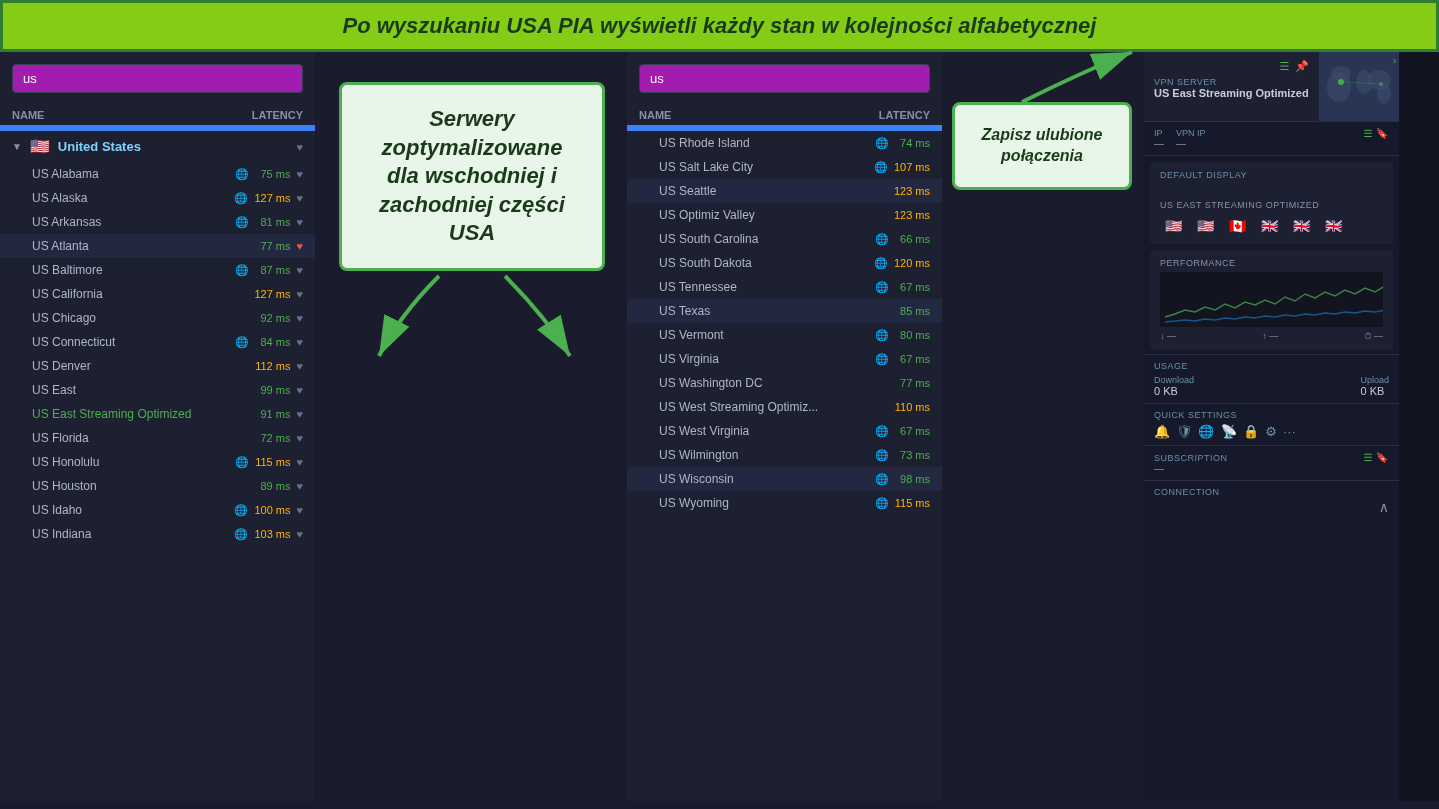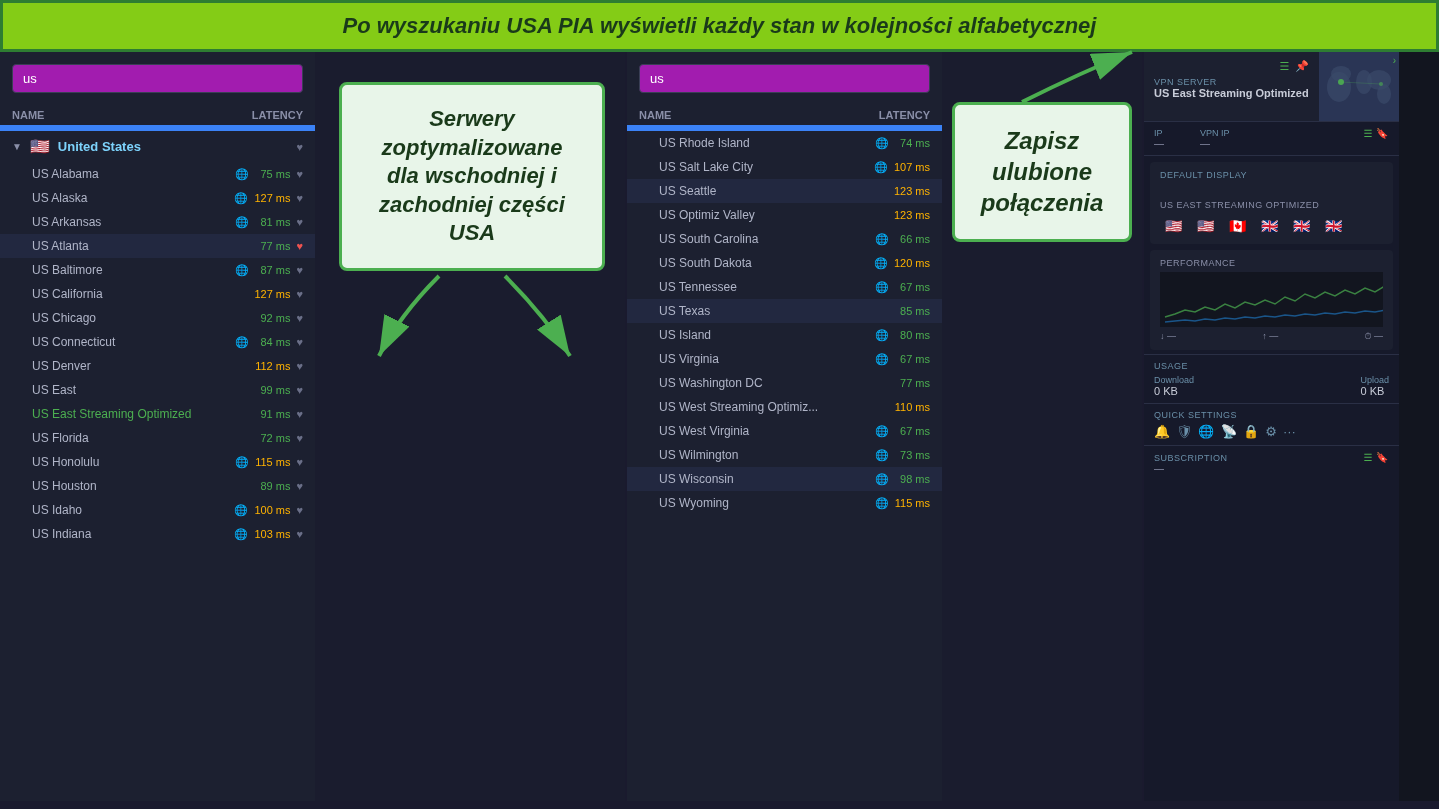--- a/index.html
+++ b/index.html
@@ -394,21 +394,21 @@
       <div class="server-item">
         <span class="server-name">US Tennessee</span>
         <span class="globe-icon">🌐</span>
         <span class="latency">67 ms</span>
       </div>
       <div class="server-item" style="background:#222840;">
         <span class="server-name">US Texas</span>
         <span class="latency">85 ms</span>
       </div>
       <div class="server-item">
-        <span class="server-name">US Island</span>
+        <span class="server-name">US Vermont</span>
         <span class="globe-icon">🌐</span>
         <span class="latency">80 ms</span>
       </div>
       <div class="server-item">
         <span class="server-name">US Virginia</span>
         <span class="globe-icon">🌐</span>
         <span class="latency">67 ms</span>
       </div>
       <div class="server-item">
         <span class="server-name">US Washington DC</span>
@@ -436,21 +436,21 @@
       <div class="server-item">
         <span class="server-name">US Wyoming</span>
         <span class="globe-icon">🌐</span>
         <span class="latency medium">115 ms</span>
       </div>
     </div>
   </div>
 
   <div class="gap-area-2" style="background: rgba(28,32,48,0.3); position:relative;">
     <div style="position:absolute; top:50px; left:10px; right:10px; z-index:30;">
-      <div class="callout-box" style="font-size:24px;">
+      <div class="callout-box" style="font-size:16px;">
         <span>Zapisz ulubione połączenia</span>
       </div>
 
       <svg width="140" height="80" style="position:absolute; top:-70px; right:-10px;">
         <defs>
           <marker id="arrowhead3" markerWidth="10" markerHeight="7" refX="10" refY="3.5" orient="auto">
             <polygon points="0 0, 10 3.5, 0 7" fill="#4caf50"></polygon>
           </marker>
         </defs>
         <path d="M 20 70 Q 80 40 130 20" stroke="#4caf50" stroke-width="4" fill="none" marker-end="url(#arrowhead3)"></path>
@@ -480,21 +480,21 @@
           <ellipse cx="60" cy="28" rx="12" ry="10" fill="#3a4a6a" opacity="0.7"></ellipse>
           <ellipse cx="65" cy="42" rx="7" ry="10" fill="#3a4a6a" opacity="0.7"></ellipse>
           <circle cx="22" cy="30" r="3" fill="#4caf50" opacity="0.9"></circle>
           <circle cx="62" cy="32" r="2" fill="#4caf50" opacity="0.6"></circle>
           <line x1="22" y1="30" x2="62" y2="32" stroke="#4caf50" stroke-width="0.5" opacity="0.5"></line>
         </svg>
         <span style="position:absolute;top:3px;right:3px;color:#4caf50;font-size:10px;cursor:pointer;">›</span>
       </div>
     </div>
 
-    <div style="padding:6px 10px;border-bottom:1px solid #2a2f45;display:flex;gap:36px;">
+    <div style="padding:6px 10px;border-bottom:1px solid #2a2f45;display:flex;gap:12px;">
       <div>
         <div style="color:#6a8fa8;font-size:9px;text-transform:uppercase;">IP</div>
         <div style="color:#8a8fa8;font-size:10px;">—</div>
       </div>
       <div>
         <div style="color:#6a8fa8;font-size:9px;text-transform:uppercase;">VPN IP</div>
         <div style="color:#8a8fa8;font-size:10px;">—</div>
       </div>
       <div style="margin-left:auto;display:flex;gap:4px;">
         <span style="color:#4caf50;font-size:10px;">☰</span>
@@ -563,17 +563,23 @@
       <div style="display:flex;justify-content:space-between;align-items:center;">
         <div style="color:#6a8fa8;font-size:9px;text-transform:uppercase;letter-spacing:0.5px;">SUBSCRIPTION</div>
         <div style="display:flex;gap:4px;">
           <span style="color:#4caf50;font-size:10px;">☰</span>
           <span style="color:#4caf50;font-size:10px;">🔖</span>
         </div>
       </div>
       <div style="color:#8a8fa8;font-size:10px;">—</div>
     </div>
 
+    <div style="padding:6px 10px;border-top:1px solid #2a2f45;">
+      <div style="color:#6a8fa8;font-size:9px;text-transform:uppercase;letter-spacing:0.5px;">CONNECTION</div>
+      <div style="display:flex;justify-content:flex-end;margin-top:2px;">
+        <span style="color:#8a8fa8;font-size:14px;cursor:pointer;">∧</span>
+      </div>
+    </div>
   </div>
 
   <div class="gap-area-3" style="background: #12151f;"></div>
 
 </div>
 
 </body></html>

